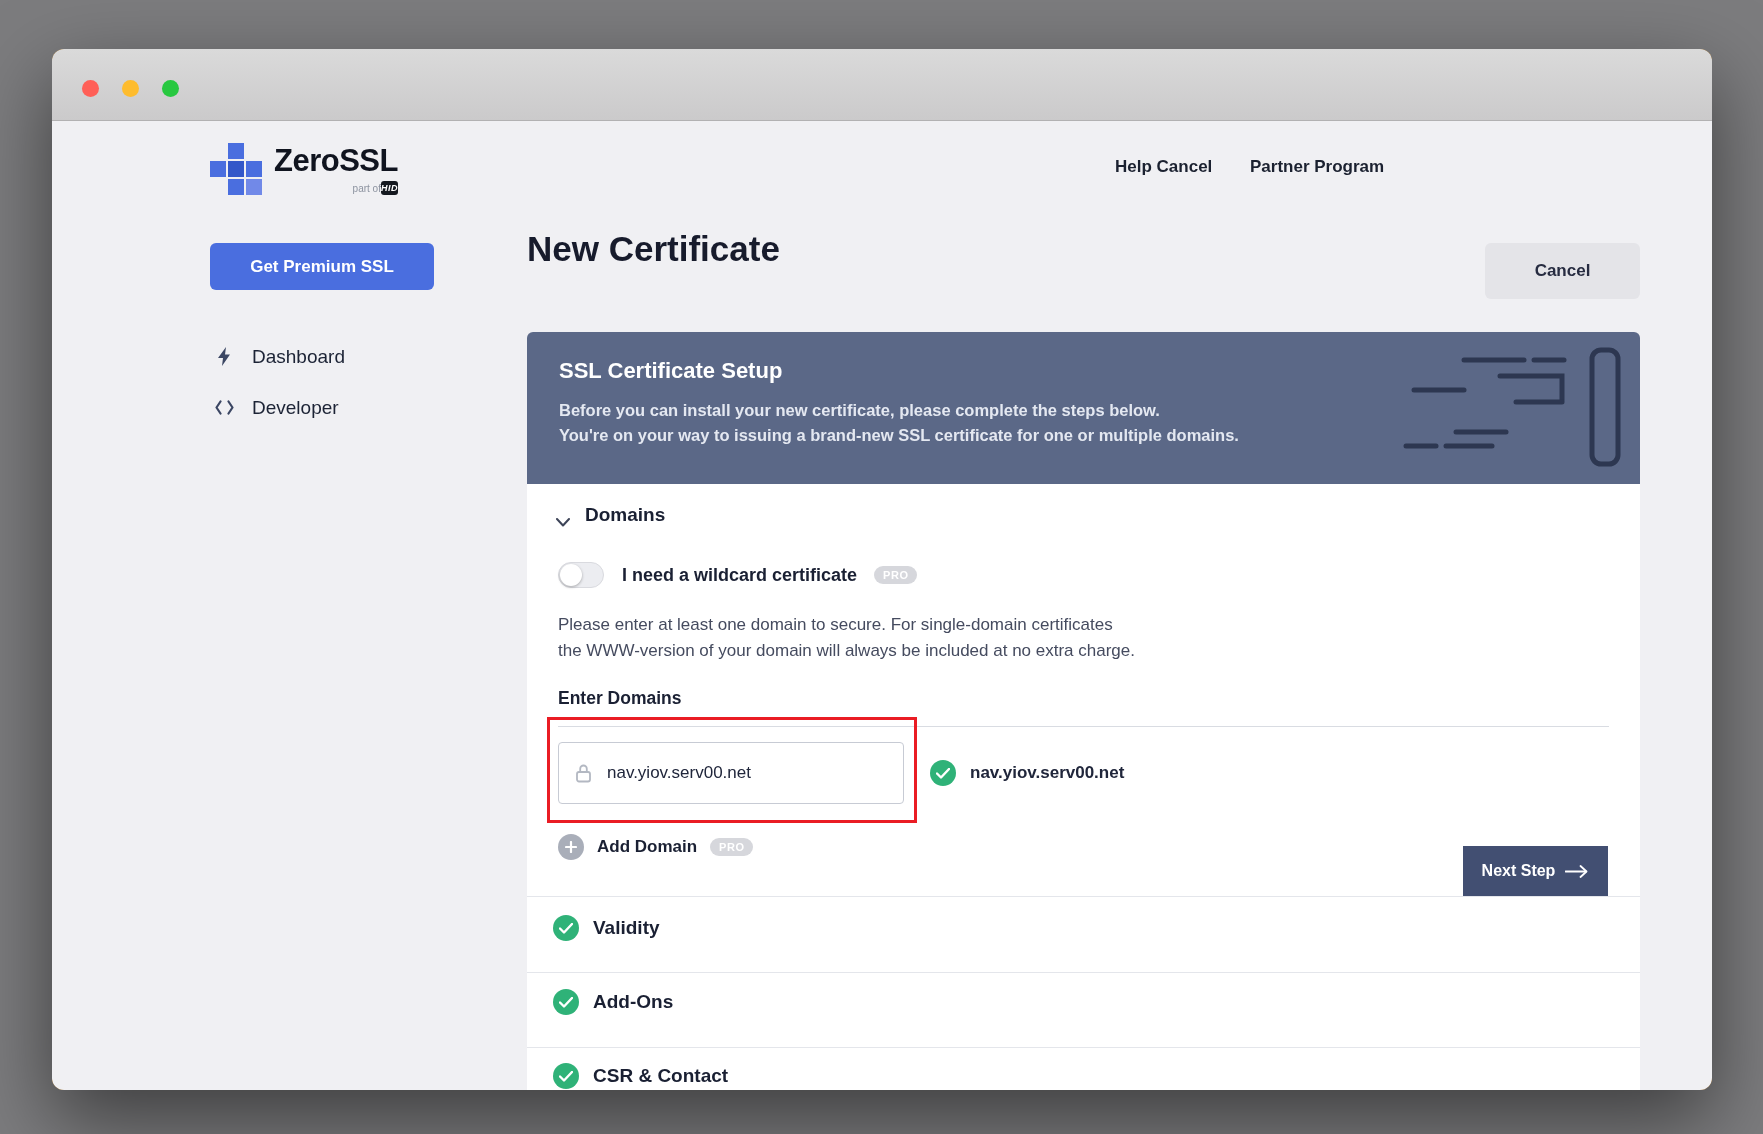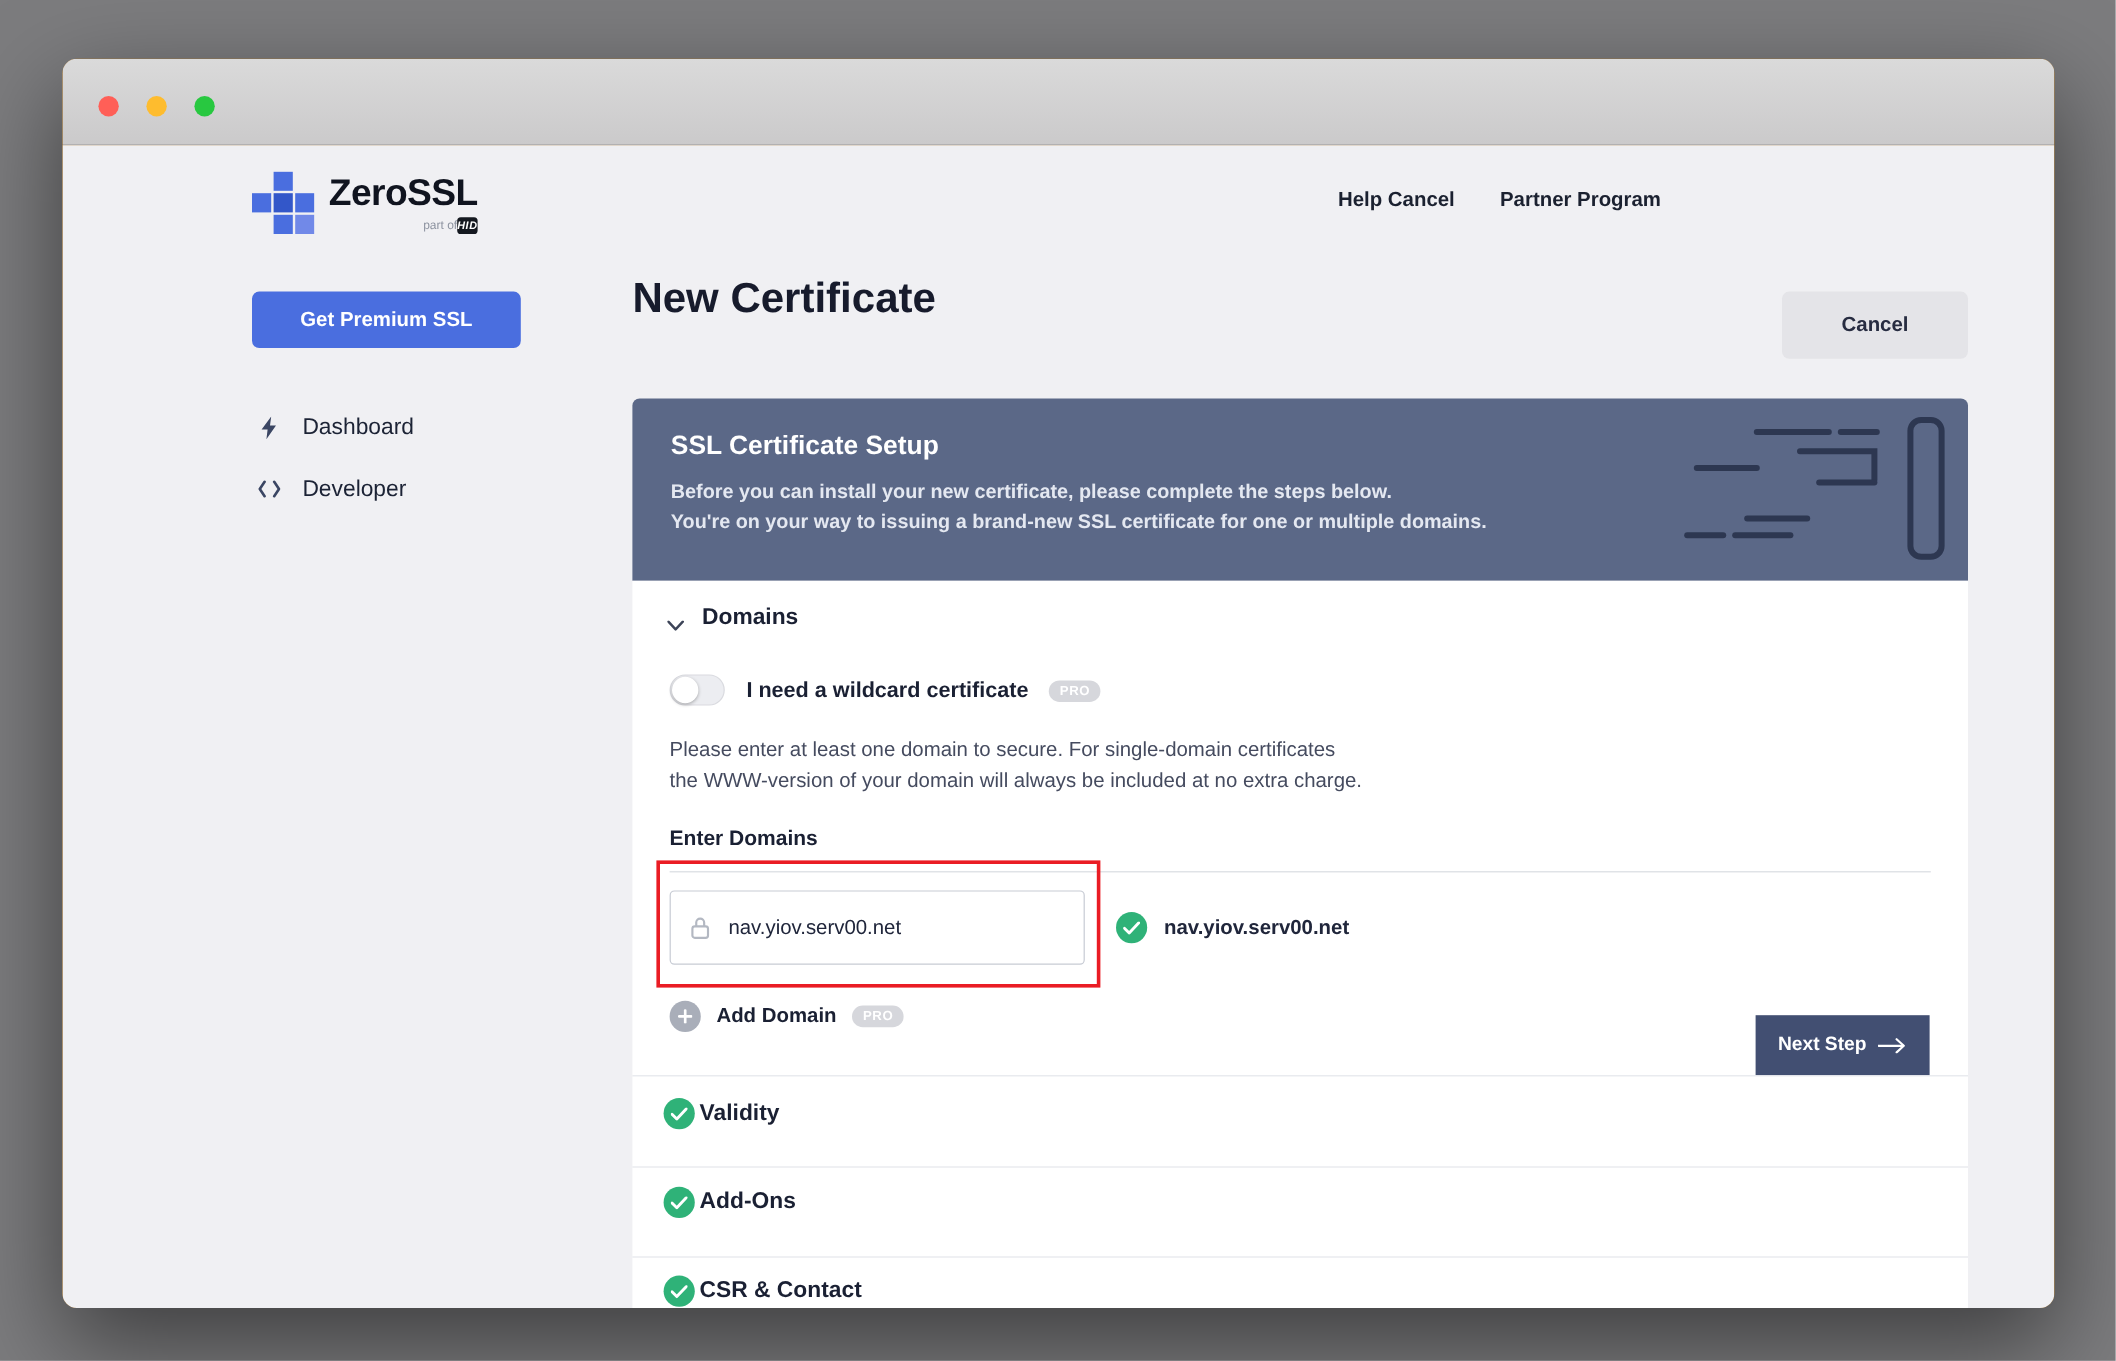--- a/index.html
+++ b/index.html
@@ -114,21 +114,21 @@
   .next-step-btn {
     position: absolute; left: 936px; top: 334px; width: 145px; height: 50px;
     background: #424f72; border: none; border-radius: 0; cursor: pointer;
     color: #fff; font-size: 16px; font-weight: 700;
     display: flex; align-items: center; justify-content: center; gap: 10px;
     font-family: "Liberation Sans", sans-serif;
     margin-top: 28px;
   }
 
   .section-divider { position: absolute; left: 0; right: 0; height: 1px; background: #e4e6eb; }
-  .step-row { position: absolute; left: 26px; display: flex; align-items: center; gap: 4px; }
+  .step-row { position: absolute; left: 26px; display: flex; align-items: center; gap: 14px; }
   .step-label { font-size: 19px; font-weight: 700; color: #1a2033; }
 </style>
 </head>
 <body>
 
 <div class="window">
 
   <div class="titlebar">
     <span class="tl-dot tl-red"></span>
     <span class="tl-dot tl-yellow"></span>

